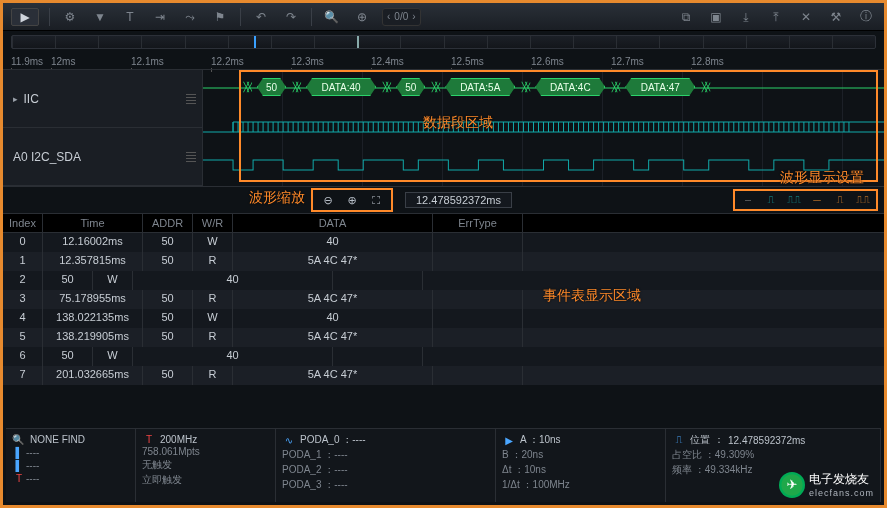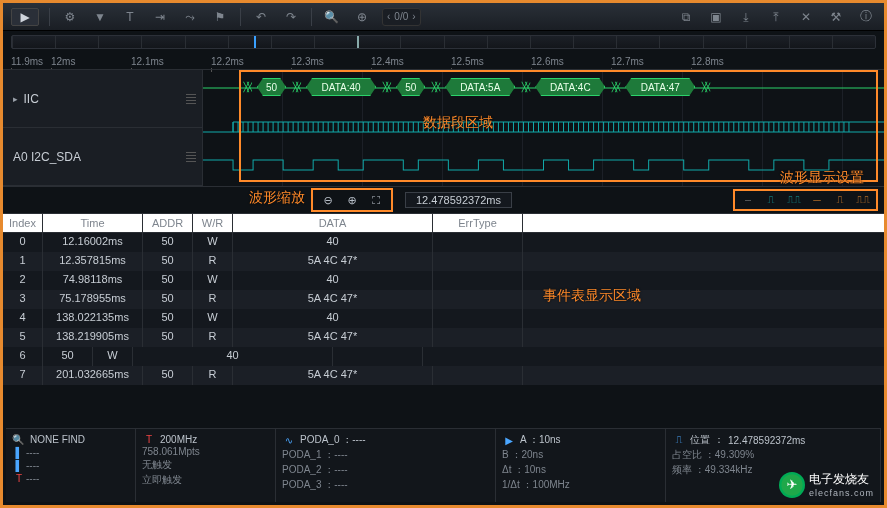--- a/index.html
+++ b/index.html
@@ -169,21 +169,21 @@
     border:2px solid var(--accent-orange);
     padding: 1px 4px;
   }
   .disp-settings .ds { width:18px; height:16px; display:flex; align-items:center; justify-content:center; color:var(--accent-cyan); font-size:10px;}
   
   .table-wrap {
     height: 182px;
     display:flex; flex-direction:column;
     border-top:1px solid #2a2e34;
   }
-  .thead { display:flex; background:#ffffff; border-bottom:1px solid #2a2e34; }
+  .thead { display:flex; background:#000000; border-bottom:1px solid #2a2e34; }
   .th { padding:3px 4px; border-right:1px solid #2a2e34; color:var(--text-dim); font-size:11px; text-align:center;}
   .tbody { flex:1; overflow:hidden; }
   .tr { display:flex; height:19px; }
   .tr:nth-child(even){ background: var(--bg-row-alt); }
   .tr:nth-child(odd){ background: var(--bg-row); }
   .td { padding:2px 4px; border-right:1px solid #2a2e34; text-align:center; font-size:11px; }
   .c-idx{width:40px} .c-time{width:100px} .c-addr{width:50px} .c-wr{width:40px}
   .c-data{width:200px} .c-err{width:90px}
   
   .status {
@@ -395,21 +395,20 @@
       <div class="tr">
         <div class="td c-idx">1</div>
         <div class="td c-time">12.357815ms</div>
         <div class="td c-addr">50</div>
         <div class="td c-wr">R</div>
         <div class="td c-data">5A 4C 47*</div>
         <div class="td c-err"></div>
       </div>
       <div class="tr">
         <div class="td c-idx">2</div>
-        <div class="td c-time">74.98118ms</div>
         <div class="td c-addr">50</div>
         <div class="td c-wr">W</div>
         <div class="td c-data">40</div>
         <div class="td c-err"></div>
       </div>
       <div class="tr">
         <div class="td c-idx">3</div>
         <div class="td c-time">75.178955ms</div>
         <div class="td c-addr">50</div>
         <div class="td c-wr">R</div>

